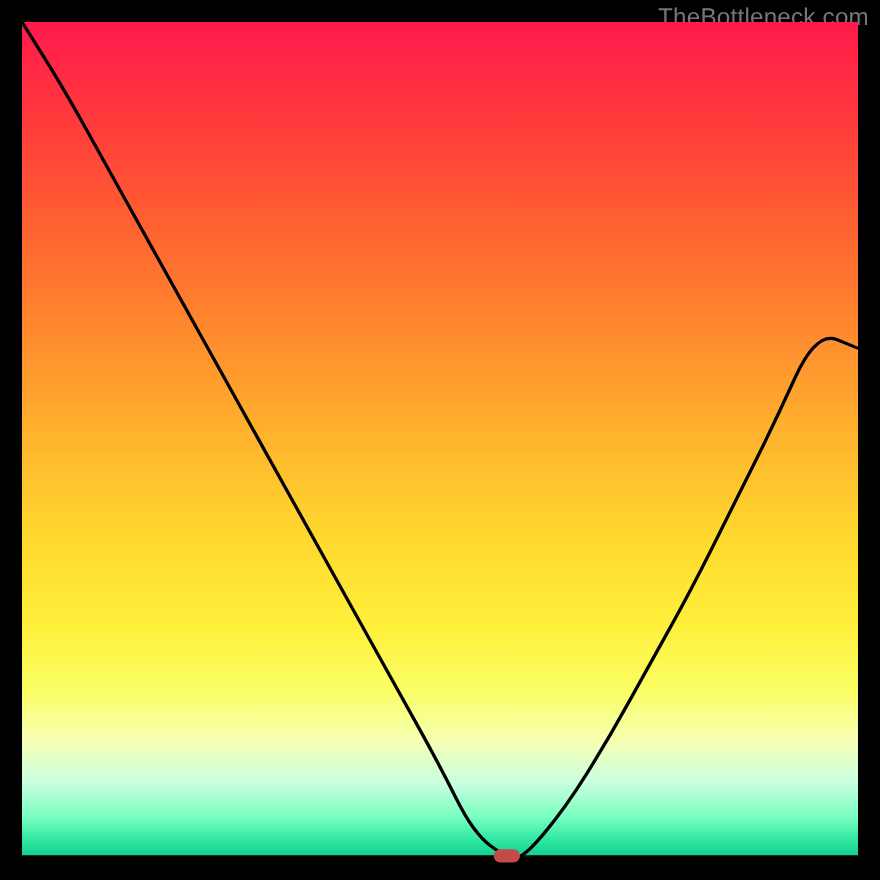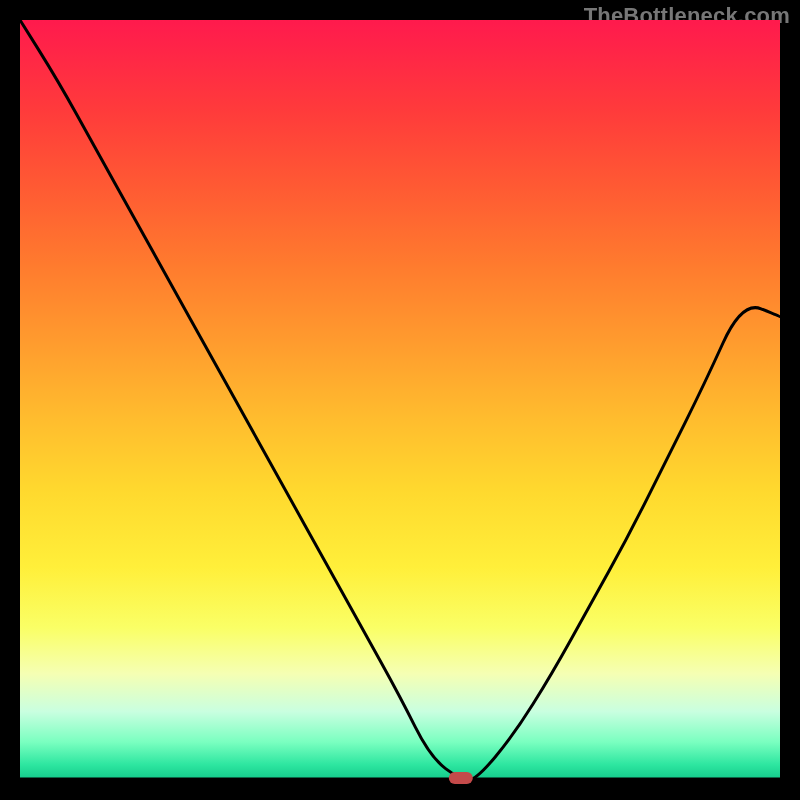--- a/index.html
+++ b/index.html
@@ -41,21 +41,21 @@
       #12c98a 100%
     );
     
   }
   .watermark {
     position: absolute;
     top: 3px;
     right: 10px;
     color: #777;
     font-size: 22px;
-    font-weight: 700;
+    font-weight: 400;
     letter-spacing: 0.2px;
     user-select: none;
   }
   svg.curve {
     position: absolute;
     left: 0; top: 0;
     width: 100%; height: 100%;
     overflow: visible;
   }
   .x-axis-line {

